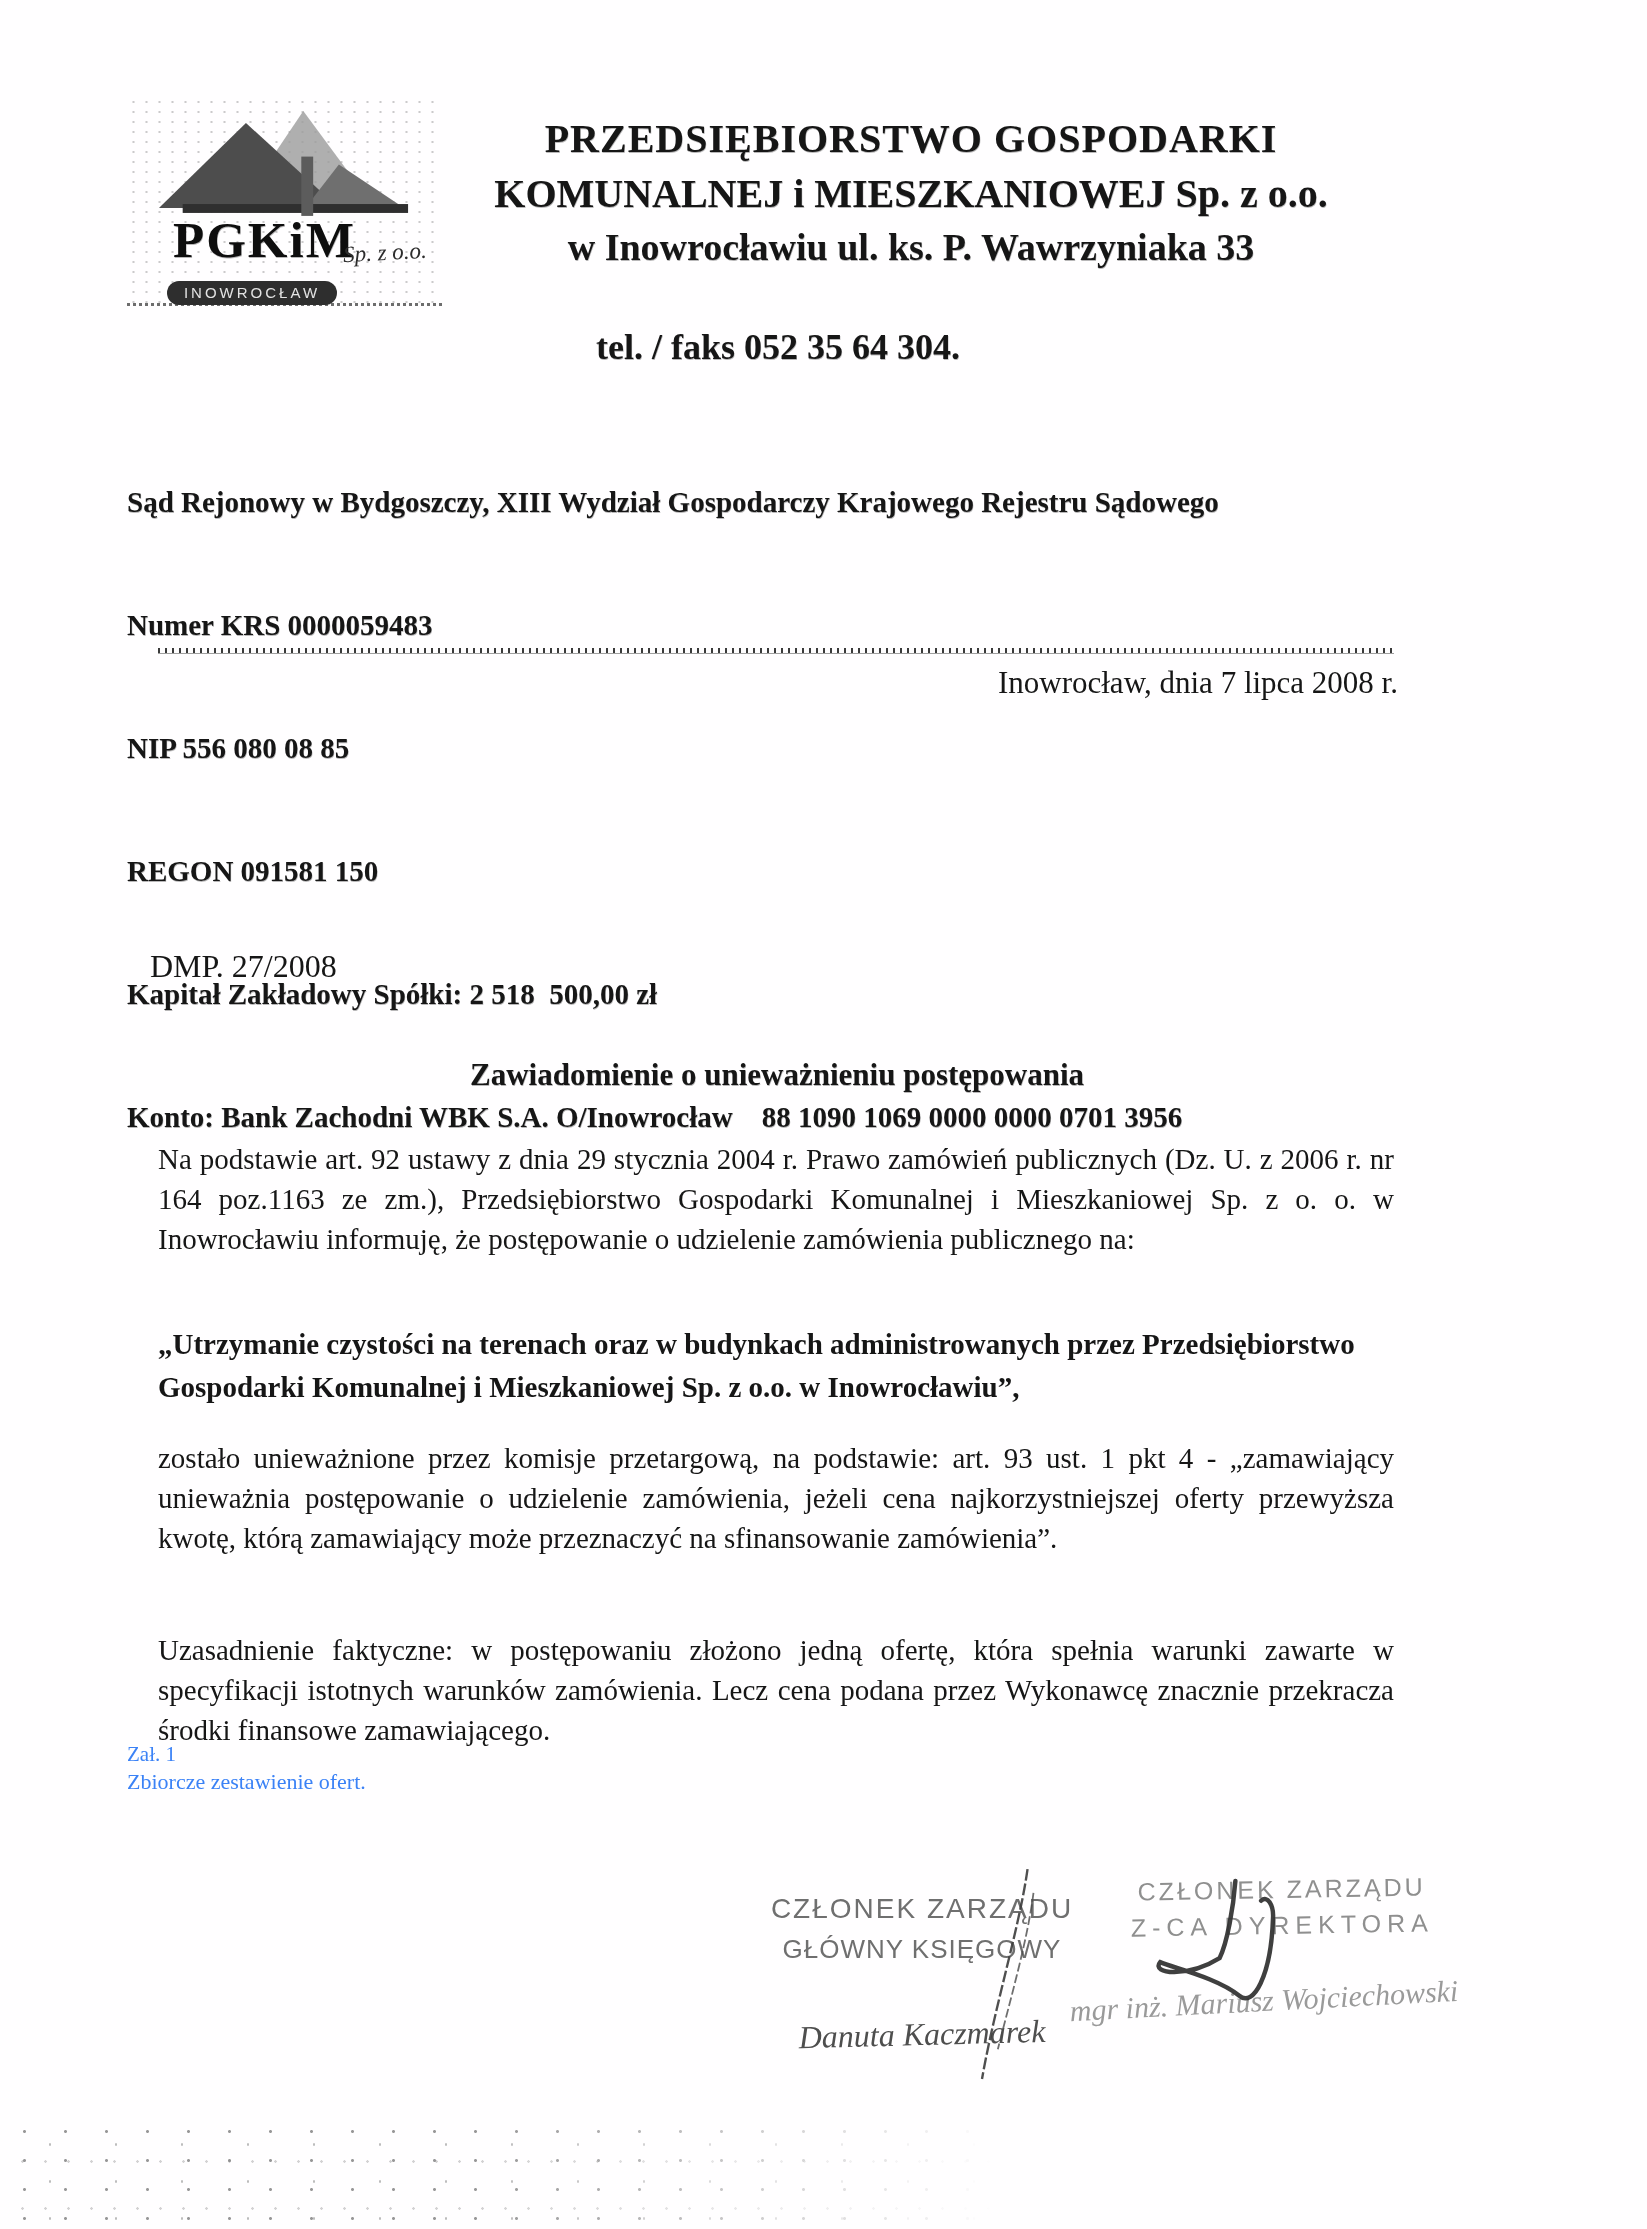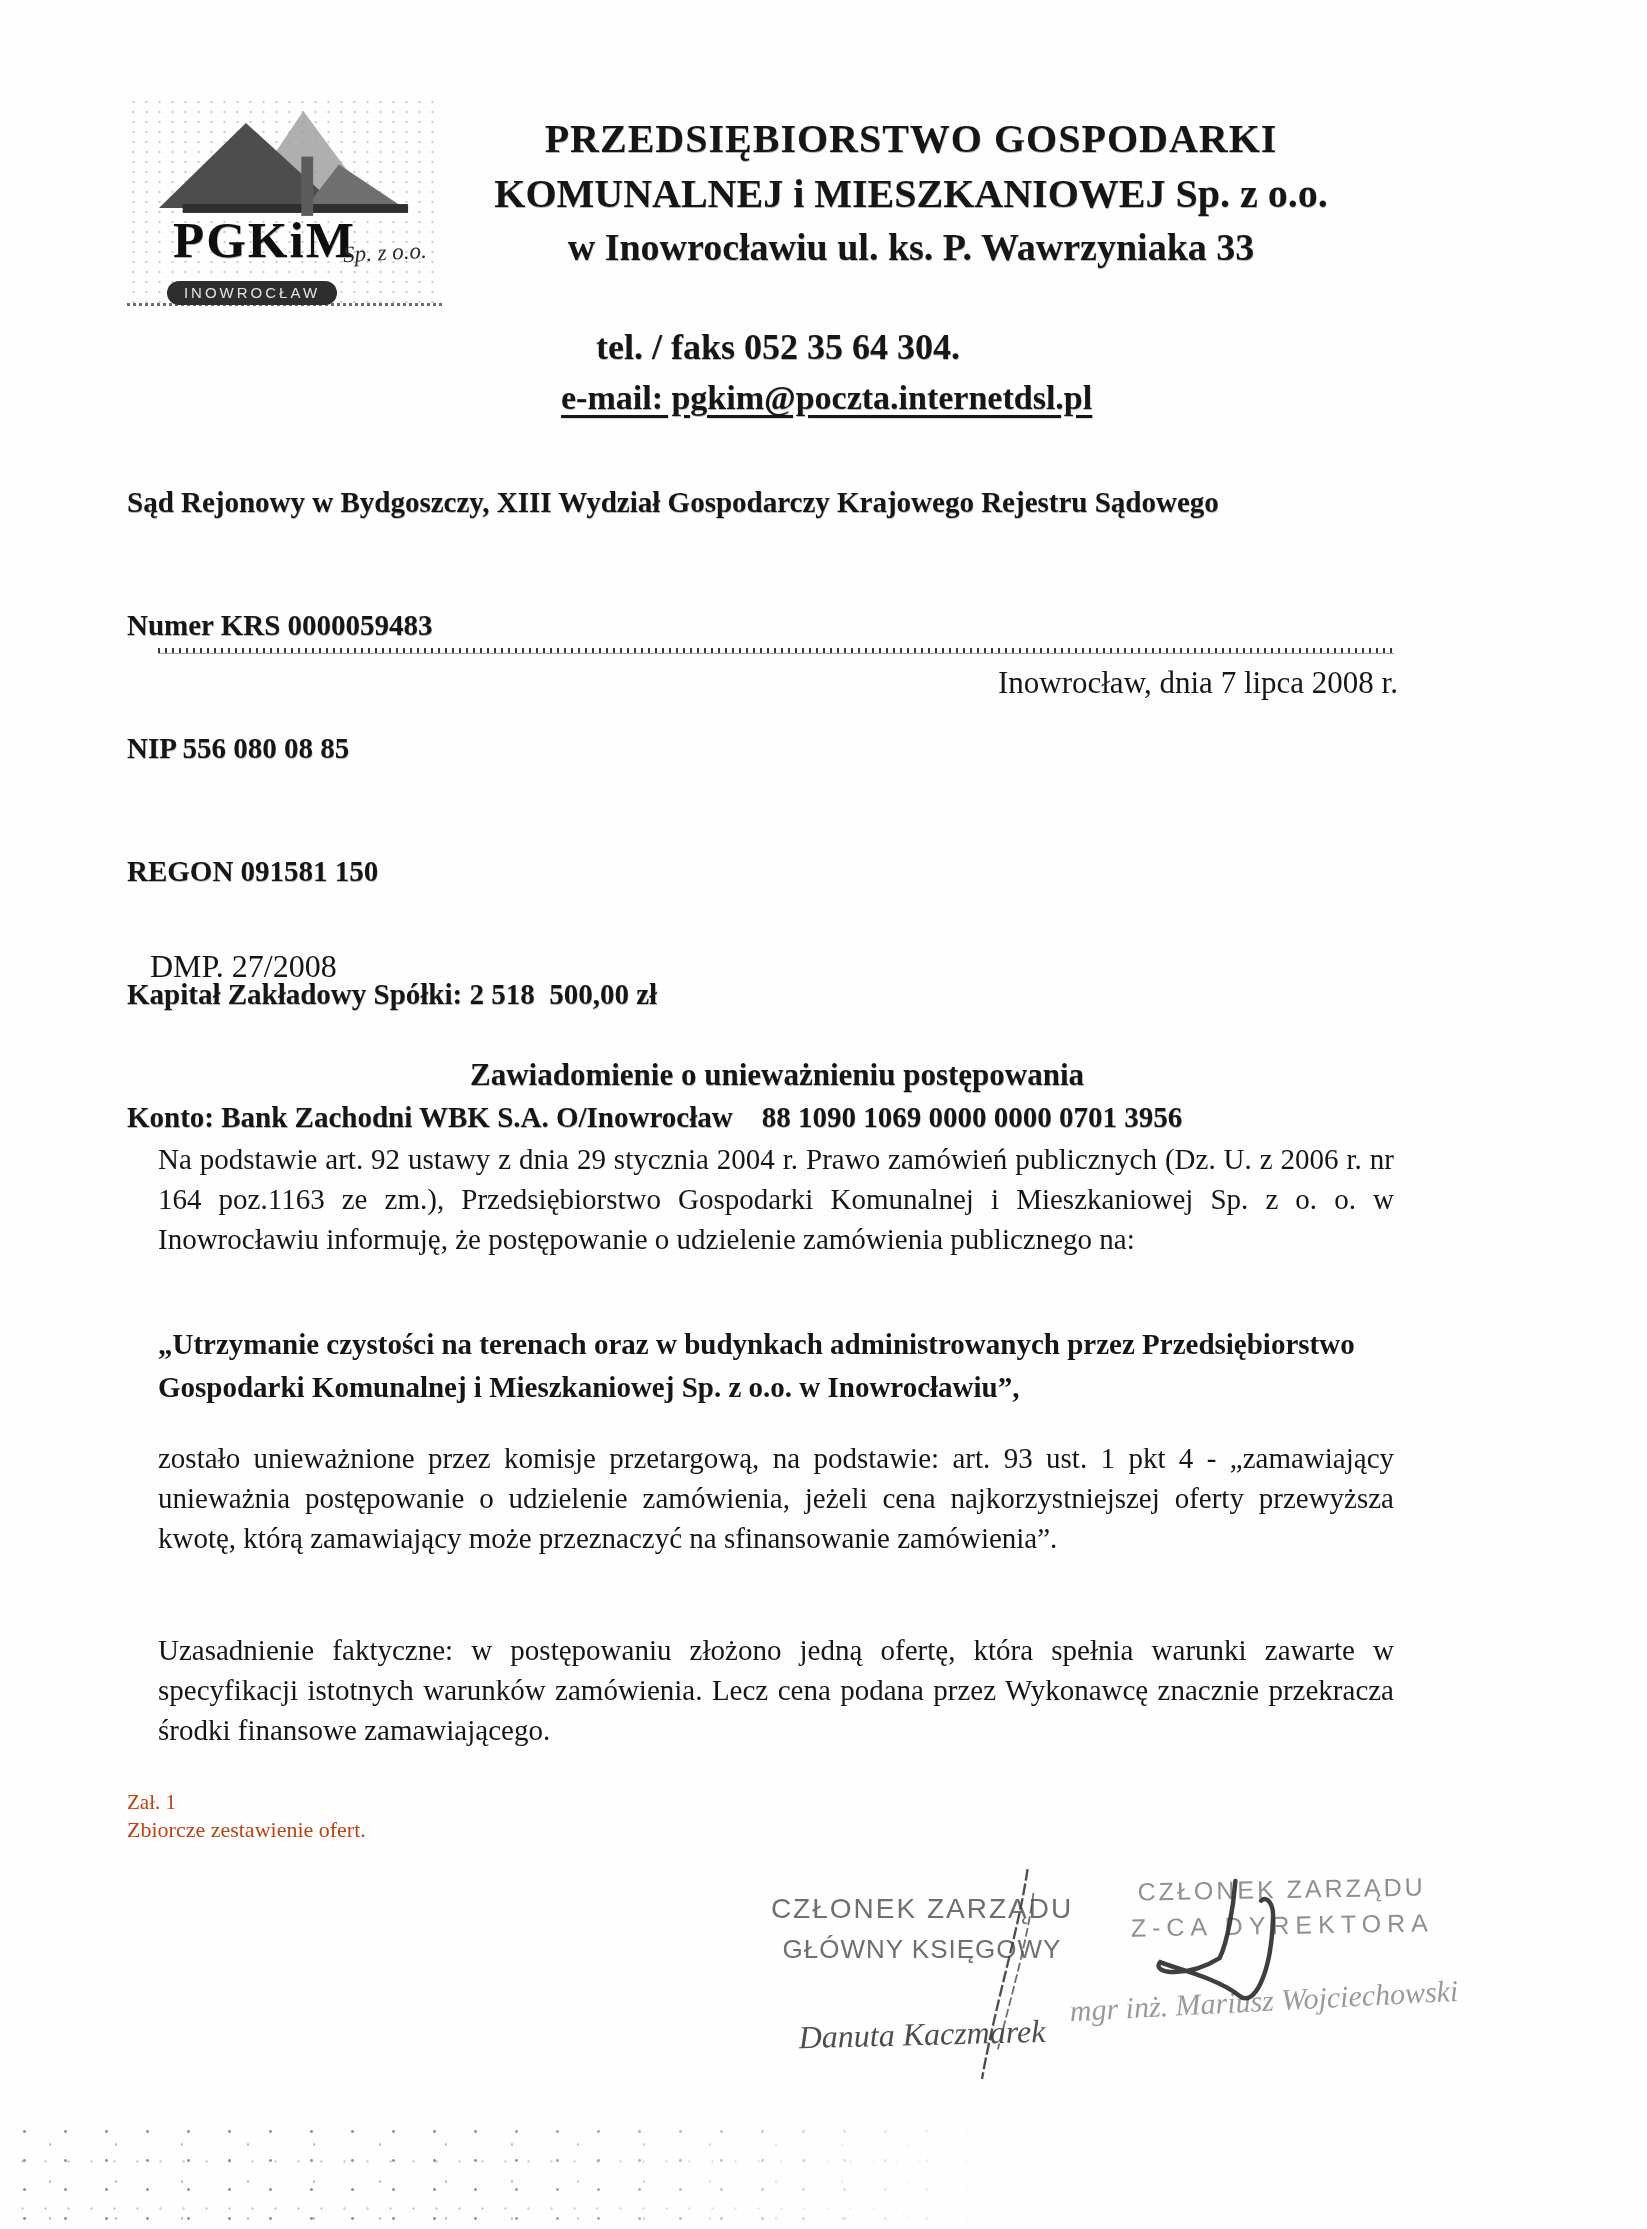--- a/index.html
+++ b/index.html
@@ -59,21 +59,21 @@
 
   .doc-title { position:absolute; left:158px; top:1057px; width:1238px; text-align:center;
                font-weight:bold; font-size:31px; }
 
   .para { position:absolute; left:158px; width:1236px; font-size:29px; line-height:40px; text-align:justify; }
   .p-intro { top:1139px; }
   .p-subject { top:1323px; font-weight:bold; line-height:43px; text-align:left; }
   .p-annulment { top:1438px; }
   .p-justification { top:1630px; }
 
-  .attachment { position:absolute; left:127px; top:1788px; font-size:21px; line-height:28px; color:#c2410c; }
+  .attachment { position:absolute; left:127px; top:1740px; font-size:21px; line-height:28px; color:#3b82f6; }
   .attachment .desc { font-size:22px; }
 
   
   .stamp { position:absolute; font-family:"Liberation Sans","DejaVu Sans",sans-serif; text-align:center; }
   .stamp-left { left:735px; top:1893px; width:374px; color:#6f6f6f; }
   .stamp-left .r1 { font-size:28px; letter-spacing:2px; }
   .stamp-left .r2 { font-size:26px; letter-spacing:1px; margin-top:9px; }
   .stamp-right { left:1107px; top:1875px; width:350px; color:#8f8f8f; transform:rotate(-1deg); }
   .stamp-right .r1 { font-size:25px; letter-spacing:3px; }
   .stamp-right .r2 { font-size:25px; letter-spacing:6px; margin-top:7px; }
@@ -114,21 +114,20 @@
     <div class="logo-acronym scan">PGKiM</div>
     <div class="logo-city">INOWROCŁAW</div>
     <div class="logo-suffix">Sp. z o.o.</div>
   </div>
 
   <div class="header">
     <div class="h1 scan">PRZEDSIĘBIORSTWO GOSPODARKI</div>
     <div class="h2 scan">KOMUNALNEJ i MIESZKANIOWEJ Sp. z o.o.</div>
     <div class="h3 scan">w Inowrocławiu ul. ks. P. Wawrzyniaka 33</div>
     <div class="h4 scan">tel. / faks 052 35 64 304.</div>
-    <div class="h5 scan">e-mail: pgkim@poczta.internetdsl.pl</div>
   </div>
 
   <div class="registry">
     <div class="scan">Sąd Rejonowy w Bydgoszczy, XIII Wydział Gospodarczy Krajowego Rejestru Sądowego</div>
     <div class="scan">Numer KRS 0000059483</div>
     <div class="scan">NIP 556 080 08 85</div>
     <div class="scan">REGON 091581 150</div>
     <div class="scan">Kapitał Zakładowy Spółki: 2 518  500,00 zł</div>
     <div class="scan">Konto: Bank Zachodni WBK S.A. O/Inowrocław    88 1090 1069 0000 0000 0701 3956</div>
   </div>

